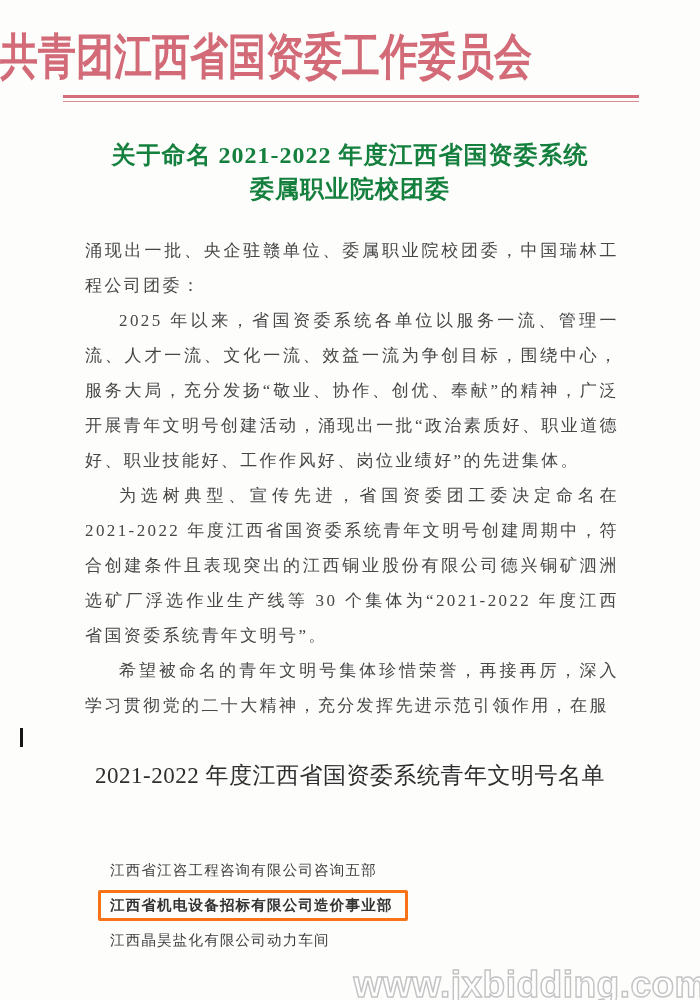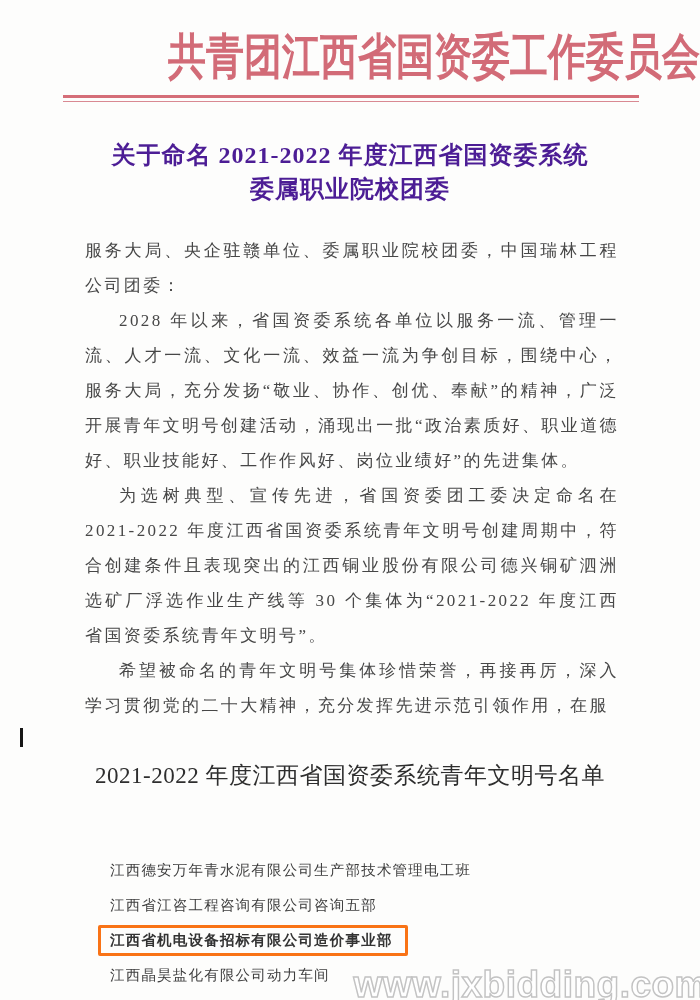--- a/index.html
+++ b/index.html
@@ -6,41 +6,41 @@
   html,body { width:700px; height:1000px; }
   body { font-family:"Liberation Serif","DejaVu Serif",serif; background:#ffffff; }
 
   .page {
     position:relative; width:700px; height:1000px;
     background:#fdfdfc; overflow:hidden;
   }
 
   
   .org-header {
-    position:absolute; top:24px; left:0; right:0; text-align:right;
+    position:absolute; top:24px; left:0; right:0; text-align:left;
   }
   .org-name {
     display:inline-block;
     font-family:"Liberation Sans","DejaVu Sans",sans-serif;
     font-weight:900; font-size:38px; letter-spacing:0px;
     color:#d26b77;
     transform:scaleY(1.28); transform-origin:top center;
     white-space:nowrap;
   }
   .header-rule {
     position:absolute; top:95px; left:63px; width:576px; height:7px;
     border-top:3px solid #d56e78;
     border-bottom:1.5px solid #d98992;
   }
 
   
   .doc-title {
     position:absolute; top:138px; left:0; right:0;
     text-align:center; font-weight:700; font-size:24px;
-    line-height:34px; color:#4c1d95; letter-spacing:1px;
+    line-height:34px; color:#15803d; letter-spacing:1px;
   }
 
   
   .body-text {
     position:absolute; top:233px; left:85px; width:534px;
     font-size:17px; line-height:35px; letter-spacing:2.4px;
     color:#474747; text-align:justify;
   }
   .body-text p { margin:0; }
   .body-text p.indent { text-indent:2em; }
@@ -95,34 +95,31 @@
     <span class="org-name">共青团江西省国资委工作委员会</span>
   </div>
   <div class="header-rule"></div>
 
   <div class="doc-title">
     <div>关于命名 2021-2022 年度江西省国资委系统</div>
     <div>委属职业院校团委</div>
   </div>
 
   <div class="body-text">
-    <p>服务大局、央企驻赣单位、委属职业院校团委，中国瑞林工程公司团委：</p>
-    <p class="indent">2028 年以来，省国资委系统各单位以服务一流、管理一流、人才一流、文化一流、效益一流为争创目标，围绕中心，服务大局，充分发扬“敬业、协作、创优、奉献”的精神，广泛开展青年文明号创建活动，涌现出一批“政治素质好、职业道德好、职业技能好、工作作风好、岗位业绩好”的先进集体。</p>
+    <p>涌现出一批、央企驻赣单位、委属职业院校团委，中国瑞林工程公司团委：</p>
+    <p class="indent">2025 年以来，省国资委系统各单位以服务一流、管理一流、人才一流、文化一流、效益一流为争创目标，围绕中心，服务大局，充分发扬“敬业、协作、创优、奉献”的精神，广泛开展青年文明号创建活动，涌现出一批“政治素质好、职业道德好、职业技能好、工作作风好、岗位业绩好”的先进集体。</p>
     <p class="indent">为选树典型、宣传先进，省国资委团工委决定命名在 2021-2022 年度江西省国资委系统青年文明号创建周期中，符合创建条件且表现突出的江西铜业股份有限公司德兴铜矿泗洲选矿厂浮选作业生产线等 30 个集体为“2021-2022 年度江西省国资委系统青年文明号”。</p>
     <p class="indent">希望被命名的青年文明号集体珍惜荣誉，再接再厉，深入学习贯彻党的二十大精神，充分发挥先进示范引领作用，在服</p>
   </div>
 
   <div class="page-mark"></div>
 
   <div class="list-title">2021-2022 年度江西省国资委系统青年文明号名单</div>
 
   <ul class="name-list">
-    <li>
-      <span>江西德安万年青水泥有限公司生产部技术管理电工班</span>
-    </li>
     <li>
       <span>江西省江咨工程咨询有限公司咨询五部</span>
     </li>
     <li>
       <span class="boxed">江西省机电设备招标有限公司造价事业部</span>
     </li>
     <li>
       <span>江西晶昊盐化有限公司动力车间</span>
     </li>
   </ul>

